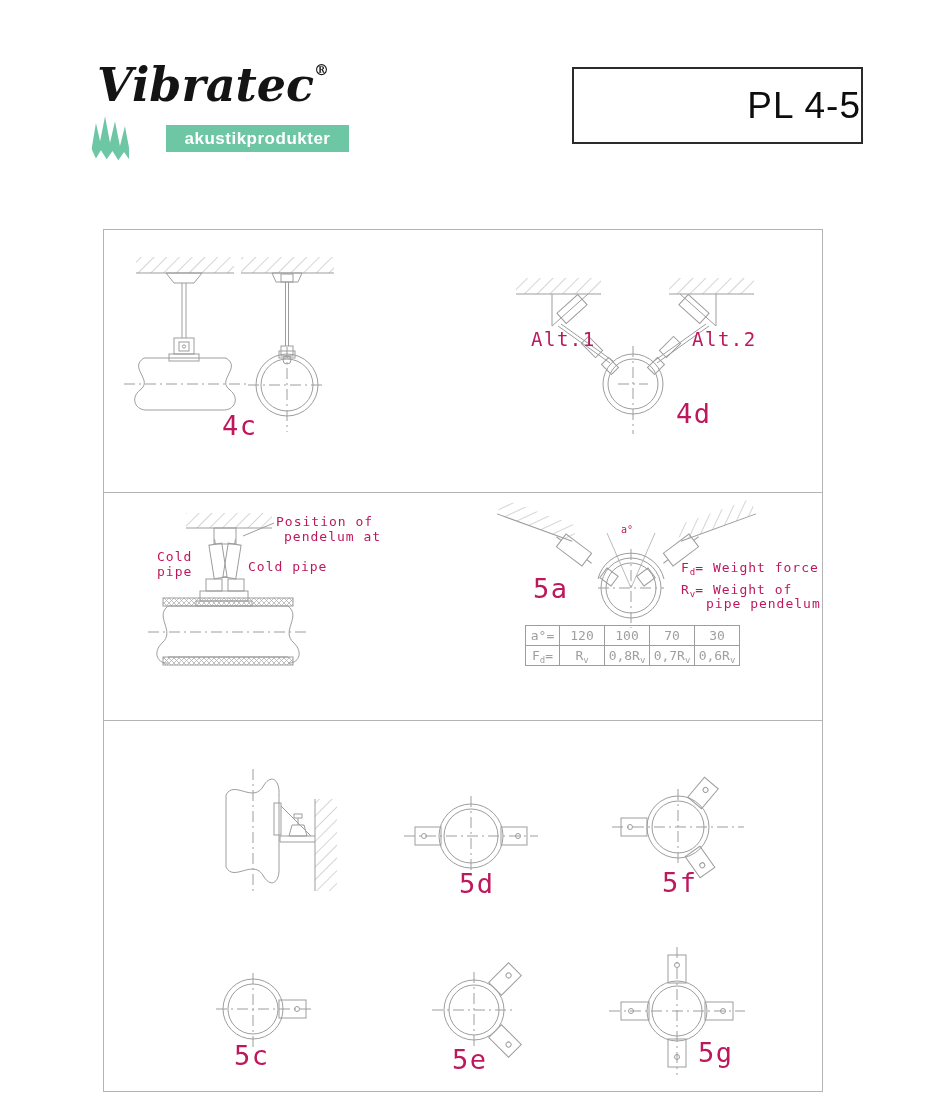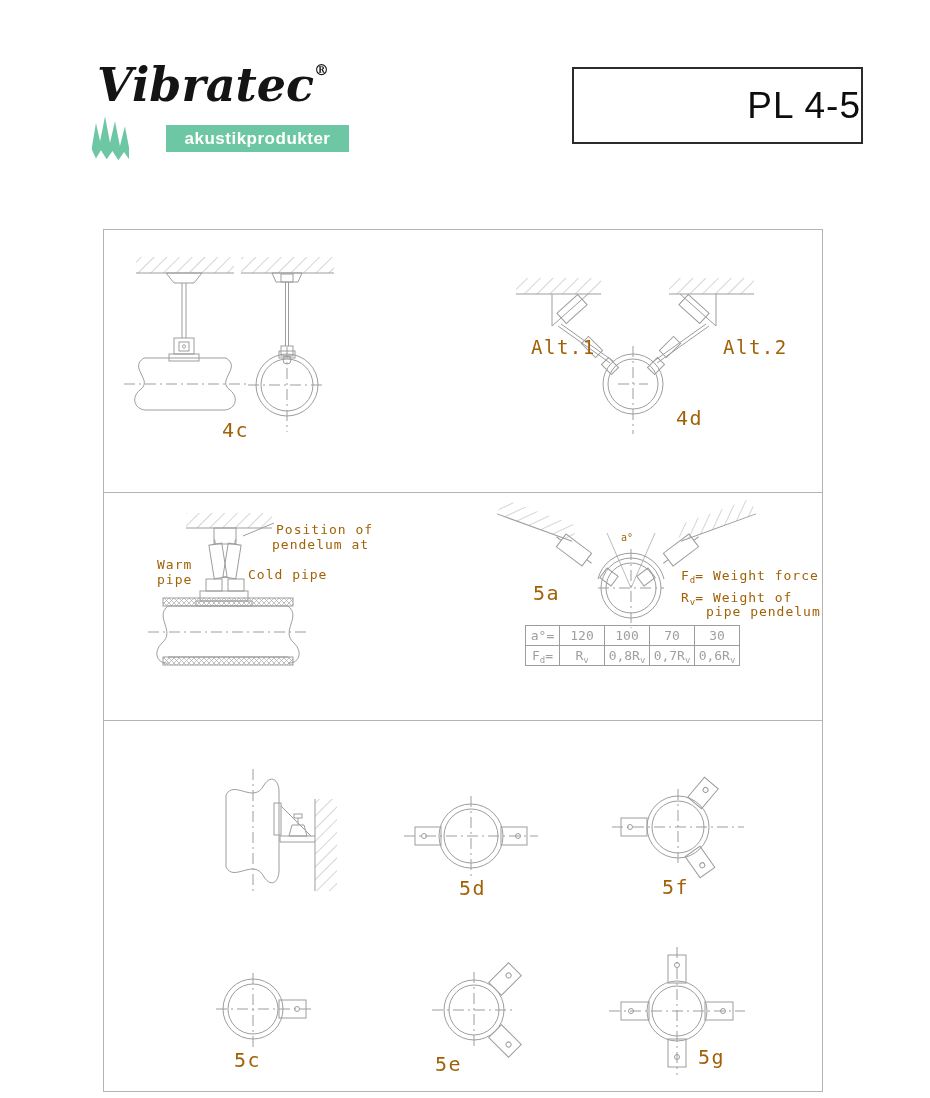--- a/index.html
+++ b/index.html
@@ -20,23 +20,23 @@
   .docbox span{font-size:37px;color:#0d0d0d;letter-spacing:1px;}
   
   .panel{position:absolute;left:103px;width:720px;border:1px solid #b4b4b4;background:#fff;
          box-sizing:border-box;}
   #panel1{top:229px;height:264px;}
   #panel2{top:492px;height:229px;}
   #panel3{top:720px;height:372px;}
   .dwg{position:absolute;left:0;top:0;}
   .cl{stroke-dasharray:11,4,2,4;}
   
-  .cad{position:absolute;font-family:"DejaVu Sans Mono",monospace;color:#a16207;
-       white-space:nowrap;letter-spacing:1.5px;margin-top:8px;}
-  .cad-lg{font-size:20px;}
+  .cad{position:absolute;font-family:"DejaVu Sans Mono",monospace;color:#be185d;
+       white-space:nowrap;letter-spacing:1.5px;}
+  .cad-lg{font-size:27px;}
   .cad-md{font-size:19px;}
   .cad-sm{font-size:13px;letter-spacing:1px;}
   .cad-xs{font-size:10px;letter-spacing:0;}
   .sub{font-size:9px;vertical-align:-3px;letter-spacing:0;}
   
   .force-table{position:absolute;left:525px;top:625px;display:grid;
        grid-template-columns:34px 45px 45px 45px 45px;border-left:1px solid #9d9d9d;
        border-top:1px solid #9d9d9d;font-family:"DejaVu Sans Mono",monospace;color:#9f9f9f;
        font-size:13px;}
   .ft-cell{border-right:1px solid #9d9d9d;border-bottom:1px solid #9d9d9d;height:19px;
@@ -309,26 +309,26 @@
             <circle cx="619" cy="290" r="2.5"></circle>
           <line class="cl" x1="505" y1="290" x2="641" y2="290"></line>
           <line class="cl" x1="573" y1="226" x2="573" y2="354"></line>
         </g>
       </g>
     </svg>
   </div>
 
   <div class="cad cad-lg" style="left:222px;top:410px">4c</div>
   <div class="cad cad-md" style="left:531px;top:328px">Alt.1</div>
-  <div class="cad cad-md" style="left:723px;top:328px">Alt.2</div>
+  <div class="cad cad-md" style="left:692px;top:328px">Alt.2</div>
   <div class="cad cad-lg" style="left:676px;top:398px">4d</div>
 
   <div class="cad cad-sm" style="left:276px;top:514px">Position of</div>
-  <div class="cad cad-sm" style="left:272px;top:529px">pendelum at</div>
-  <div class="cad cad-sm" style="left:157px;top:549px">Warm</div>
+  <div class="cad cad-sm" style="left:284px;top:529px">pendelum at</div>
+  <div class="cad cad-sm" style="left:157px;top:549px">Cold</div>
   <div class="cad cad-sm" style="left:157px;top:564px">pipe</div>
   <div class="cad cad-sm" style="left:248px;top:559px">Cold pipe</div>
   <div class="cad cad-lg" style="left:533px;top:573px">5a</div>
   <div class="cad cad-xs" style="left:621px;top:524px">a°</div>
 
   <div class="cad cad-sm" style="left:681px;top:560px"><span>F</span><span class="sub">d</span><span>= Weight force</span></div>
   <div class="cad cad-sm" style="left:681px;top:582px"><span>R</span><span class="sub">v</span><span>= Weight of</span></div>
   <div class="cad cad-sm" style="left:706px;top:596px">pipe pendelum</div>
 
   <div class="force-table">
@@ -340,16 +340,16 @@
     <div class="ft-cell"><span>F</span><span class="sub">d</span><span>=</span></div>
     <div class="ft-cell"><span></span><span>R</span><span class="sub">v</span></div>
     <div class="ft-cell"><span>0,8</span><span>R</span><span class="sub">v</span></div>
     <div class="ft-cell"><span>0,7</span><span>R</span><span class="sub">v</span></div>
     <div class="ft-cell"><span>0,6</span><span>R</span><span class="sub">v</span></div>
   </div>
 
   <div class="cad cad-lg" style="left:459px;top:868px">5d</div>
   <div class="cad cad-lg" style="left:662px;top:867px">5f</div>
   <div class="cad cad-lg" style="left:234px;top:1040px">5c</div>
-  <div class="cad cad-lg" style="left:435px;top:1044px">5e</div>
+  <div class="cad cad-lg" style="left:452px;top:1044px">5e</div>
   <div class="cad cad-lg" style="left:698px;top:1037px">5g</div>
 
 </div>
 
 </body></html>

